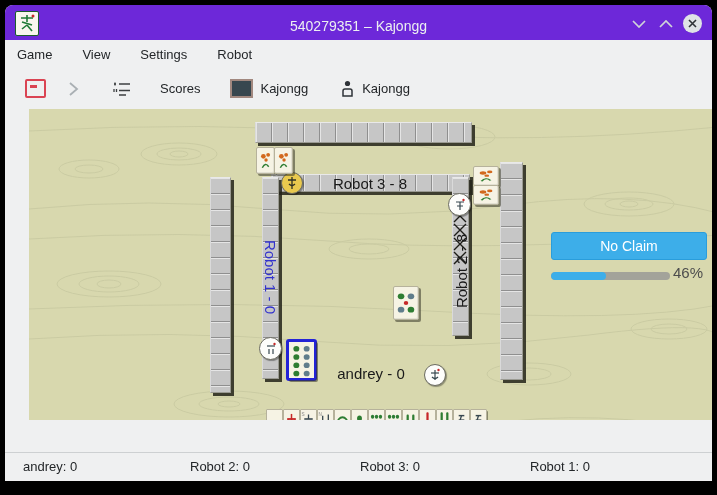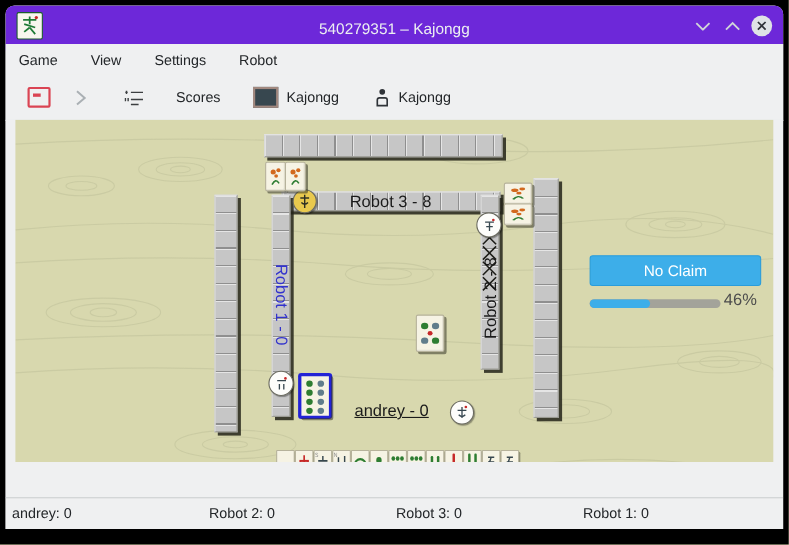--- a/index.html
+++ b/index.html
@@ -24,21 +24,21 @@
   
   .toolbar{position:absolute;left:0;top:63px;width:707px;height:41px;background:#eff0f1;
            display:flex;align-items:center;padding-left:16px;gap:14px;font-size:13px;
            border-bottom:1px solid #e3e5e7;}
   .tbtn{display:flex;align-items:center;gap:7px;padding:3px 4px;}
   .icon-abort{width:17px;height:15px;border:2px solid #da4453;border-radius:2px;position:relative;}
   .icon-abort::after{content:"";position:absolute;left:3px;top:4px;width:7px;height:3px;background:#da4453;}
   .icon-board{width:19px;height:15px;background:#37474f;border:2px solid #a1887f;}
   
   .central{position:absolute;left:0;top:104px;width:707px;height:343px;background:#eff0f1;}
-  .gamearea{position:absolute;left:9px;top:0;width:689px;height:311px;background:#d8d8ae;overflow:hidden;}
+  .gamearea{position:absolute;left:24px;top:0;width:689px;height:311px;background:#d8d8ae;overflow:hidden;}
   .grain{position:absolute;left:0;top:0;}
   
   .wall{position:absolute;background:#c6c6c6;border:1px solid #9a9a92;}
   .wall.h{border-top-color:#e9e9e9;border-left-color:#dadada;
       background-image:repeating-linear-gradient(to right, rgba(255,255,255,.55) 0 1px, transparent 1px 15px, rgba(0,0,0,.28) 15px 16px);
       box-shadow:3px 3px 0 rgba(35,35,25,.85);}
   .wall.v{border-top-color:#e9e9e9;border-left-color:#dadada;
       background-image:repeating-linear-gradient(to bottom, rgba(255,255,255,.55) 0 1px, transparent 1px 15px, rgba(0,0,0,.28) 15px 16px);
       box-shadow:3px 3px 0 rgba(35,35,25,.85);}
   .wall-label{position:absolute;font-size:15px;color:#1a1a1a;white-space:nowrap;}
@@ -254,21 +254,21 @@
               <line x1="6" y1="2" x2="6" y2="12"></line>
               <path d="M3,9 Q6,12 9,9"></path>
             </g>
           <circle cx="9.5" cy="2" r="1.2" fill="#c62828"></circle>
           </svg>
       </div>
 
       <div class="wall-label" style="left:243px;top:66px;width:196px;text-align:center;">Robot 3 - 8</div>
       <div class="wall-label v-center" style="left: 241px; top: 168px; color: rgb(50, 50, 205);">Robot 1 - 0</div>
       <div class="wall-label v-center-ccw" style="left:432px;top:162px;">Robot 2 - 8</div>
-      <div class="board-label" style="left:342px;top:256px;transform:translateX(-50%);text-decoration:underline;">andrey - 0</div>
+      <div class="board-label" style="left:342px;top:256px;transform:translateX(-50%);">andrey - 0</div>
 
       <div class="tile" style="left:227px;top:38px;width:17px;height:25px;">
           <svg viewBox="0 0 16 24" preserveAspectRatio="none">
             <g fill="#d2691e">
               <circle cx="6" cy="8" r="2.2"></circle>
               <circle cx="10.5" cy="6.5" r="1.8"></circle>
               <circle cx="8.5" cy="11.5" r="1.6"></circle>
             </g>
             <path d="M5,19 Q8,13 11,18" stroke="#2e7d32" stroke-width="1.4" fill="none"></path>
           </svg>
@@ -438,18 +438,18 @@
                 <line x1="8" y1="12" x2="8" y2="15"></line>
                 <rect x="5" y="15" width="6" height="5"></rect>
                 <line x1="8" y1="15" x2="8" y2="20"></line>
               </g>
             </svg></div>
         </div>
     </div>
   </div>
 
   <div class="statusbar">
-    <span class="status-item" style="left:6px;">andrey: 0</span>
+    <span class="status-item" style="left:18px;">andrey: 0</span>
     <span class="status-item" style="left:185px;">Robot 2: 0</span>
     <span class="status-item" style="left:355px;text-align:center;">Robot 3: 0</span>
     <span class="status-item" style="left:525px;">Robot 1: 0</span>
   </div>
 </div>
 
 </body></html>

